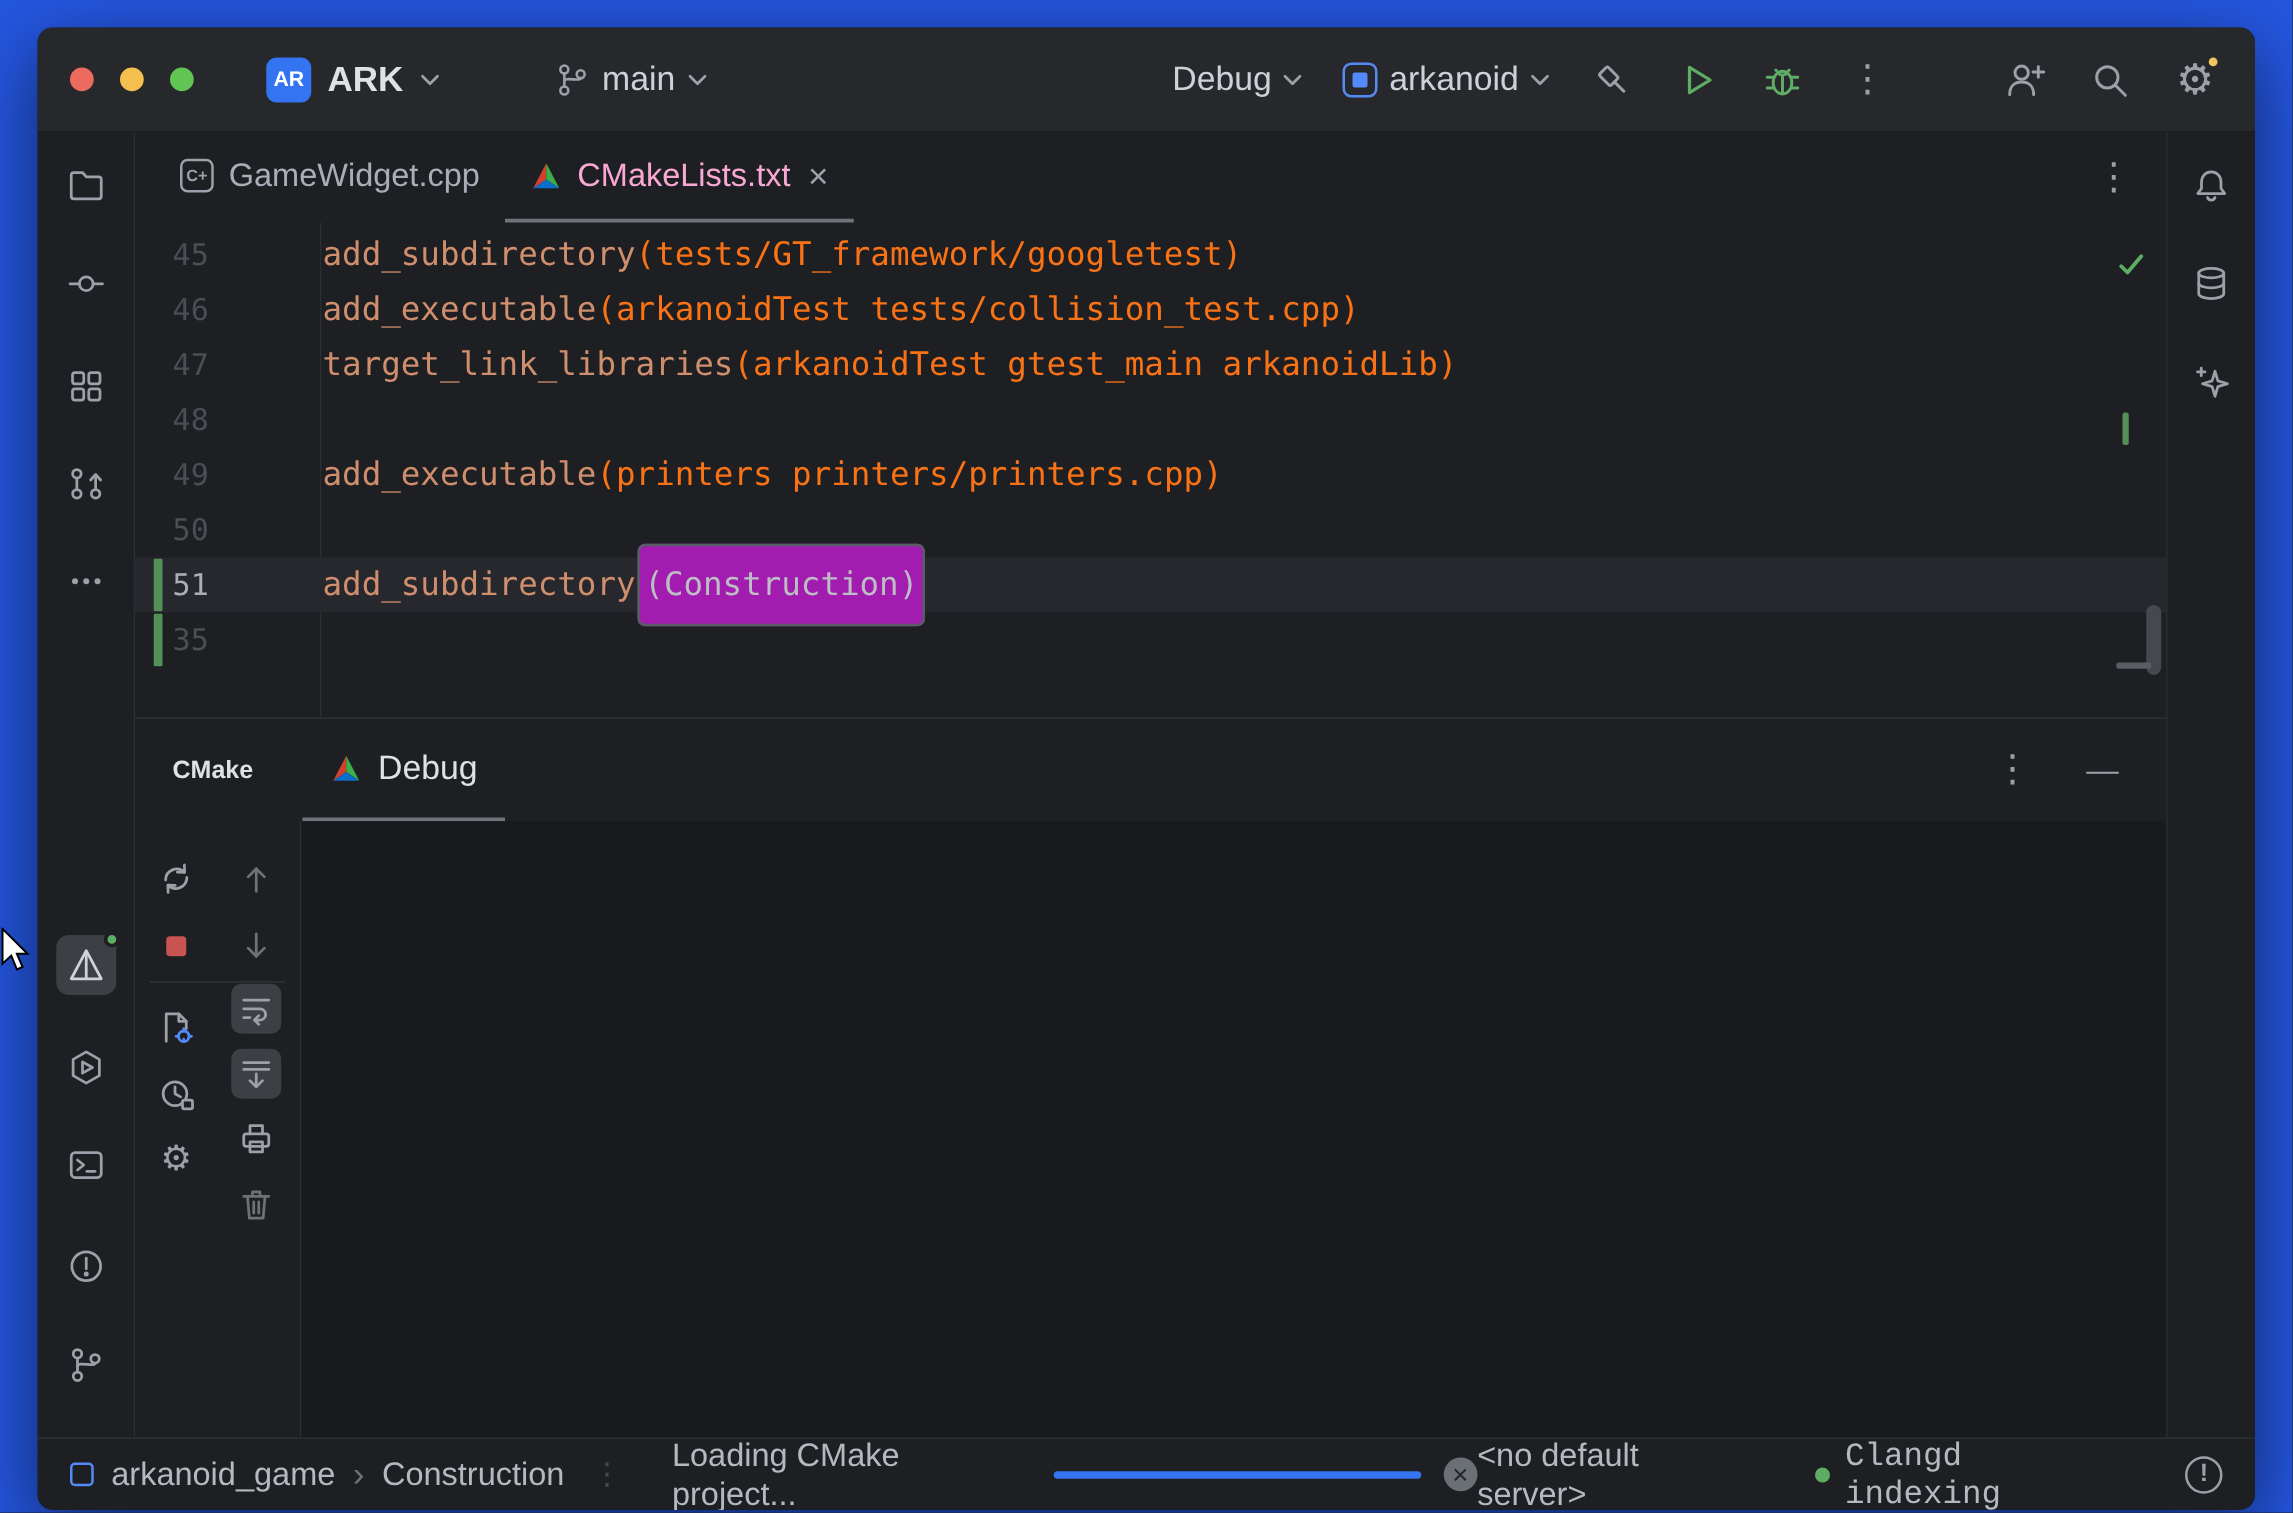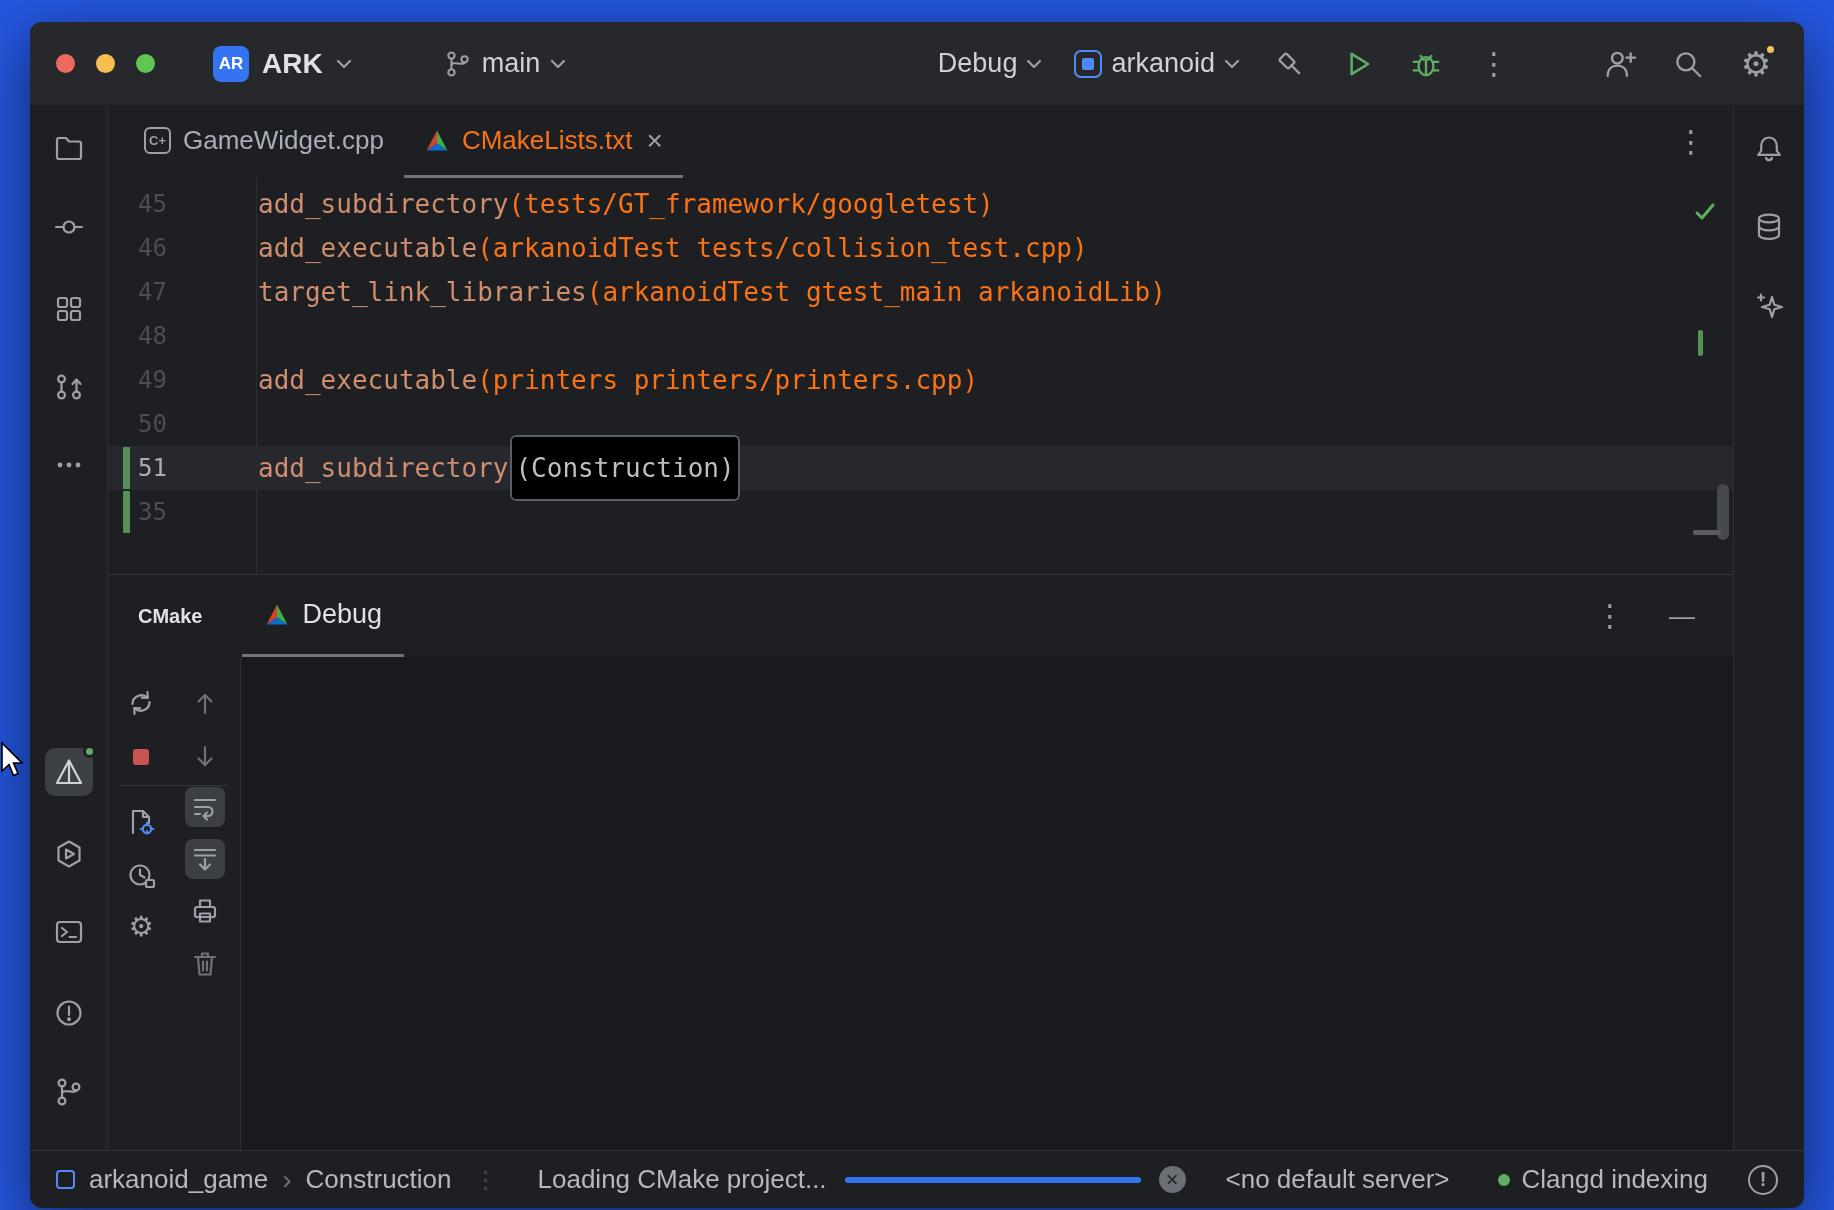--- a/index.html
+++ b/index.html
@@ -53,39 +53,39 @@
   .stripe-btn.sel { background:#3c3f44; }
   .badge-dot { position:absolute; top:-3px; right:-3px; width:13px; height:13px; border-radius:50%; background:#5fad65; border:3px solid #1e1f22; }
 
   .center-col { flex:1; display:flex; flex-direction:column; min-width:0; }
 
   
   .tabbar { height:72px; flex:none; display:flex; align-items:stretch; padding-left:16px; }
   .tab { display:flex; align-items:center; gap:12px; padding:0 20px; cursor:default; border-bottom:3px solid transparent; }
   .tab .tab-label { font-size:26px; color:#a8aeb8; }
   .tab.active { border-bottom-color:#6f737a; }
-  .tab.active .tab-label { color:#f97316; }
+  .tab.active .tab-label { color:#f9a8d4; }
   .cpp-badge { width:27px; height:27px; border:2px solid #9da0a8; border-radius:6px; color:#9da0a8;
     font-size:13px; font-weight:bold; display:flex; align-items:center; justify-content:center; }
   .tab-close { color:#9da0a8; font-size:28px; line-height:1; margin-left:2px; }
   .tab-kebab { margin-left:auto; margin-right:24px; align-self:center; }
 
   
   .editor { height:396px; flex:none; position:relative; padding-top:4px; overflow:hidden;
     font-family:"DejaVu Sans Mono",monospace; }
   .indent-line { position:absolute; left:148px; top:0; bottom:0; width:1px; background:#2b2e33; }
   .ed-row { position:relative; display:flex; height:44px; line-height:44px; }
   .ed-row.cur { background:#26282e; }
   .ed-change { position:absolute; left:15px; top:1px; bottom:1px; width:7px; background:#549159; border-radius:1px; }
   .ed-num { width:59px; flex:none; text-align:right; font-size:24px; color:#4b4e55; }
   .ed-row.cur .ed-num { color:#a9afb8; }
   .ed-code { padding-left:91px; font-size:26px; color:#bcbec4; white-space:pre; }
   .sg-command { color:#cf8e6d; }
   .sg-plain { color:#f97316;margin-top:42px; }
-  .sg-boxed { border:2px solid #595d66; border-radius:6px; background:#000000; padding:16px 3px; margin-left:2px; color:#bcbec4; }
+  .sg-boxed { border:2px solid #595d66; border-radius:6px; background:#a21caf; padding:16px 3px; margin-left:2px; color:#bcbec4; }
   .ed-check { position:absolute; top:22px; right:16px; }
   .ed-mark-green { position:absolute; top:152px; right:30px; width:5px; height:26px; background:#549159; border-radius:2px; }
   .ed-thumb { position:absolute; top:306px; right:4px; width:12px; height:56px; background:#45484d; border-radius:6px; }
   .ed-dash { position:absolute; top:352px; right:12px; width:28px; height:5px; background:#5a5e64; border-radius:2px; }
 
   
   .panel { flex:1; border-top:1px solid #313438; display:flex; flex-direction:column; min-height:0; }
   .panel-header { height:82px; flex:none; display:flex; align-items:stretch; padding-left:30px; }
   .panel-title { font-size:20px; font-weight:bold; color:#dfe1e5; align-self:center; }
   .panel-tab { display:flex; align-items:center; gap:12px; padding:0 22px; margin-left:40px;
@@ -104,21 +104,21 @@
     padding:0 26px; font-size:26px; color:#b4b8bf; }
   .sb-mod-icon { width:19px; height:19px; border:2.5px solid #548af7; border-radius:4px; margin-right:14px; flex:none; }
   .sb-sep { color:#6e7277; margin:0 14px; font-size:28px; }
   .sb-grip { color:#47494e; font-size:24px; margin-left:22px; }
   .sb-task { margin-left:40px; }
   .sb-progress { width:296px; height:6px; border-radius:3px; background:#3574f0; margin:0 18px; }
   .sb-cancel { width:27px; height:27px; border-radius:50%; background:#6b6f76; color:#222428;
     display:flex; align-items:center; justify-content:center; font-size:22px; line-height:1; }
   .sb-right { margin-left:auto; display:flex; align-items:center; }
   .sb-server { color:#b4b8bf; }
-  .sb-indexing { display:flex; align-items:center; gap:12px; margin-left:48px; }
+  .sb-indexing { display:flex; align-items:center; gap:12px; margin-left:48px;font-family:Liberation Mono, monospace; }
   .green-dot { width:12px; height:12px; border-radius:50%; background:#5fad65; }
   .sb-err { margin-left:40px; width:30px; height:30px; border:2.2px solid #9da0a8; border-radius:50%;
     color:#9da0a8; display:flex; align-items:center; justify-content:center; font-size:20px; font-weight:bold; }
 
   .ic { stroke:#9da0a8; fill:none; stroke-width:2.2; stroke-linecap:round; stroke-linejoin:round; }
   .ic.dim { stroke:#6e7277; }
   .cursor { position:absolute; left:0; top:742px; z-index:50; }
 </style>
 </head>
 <body>

